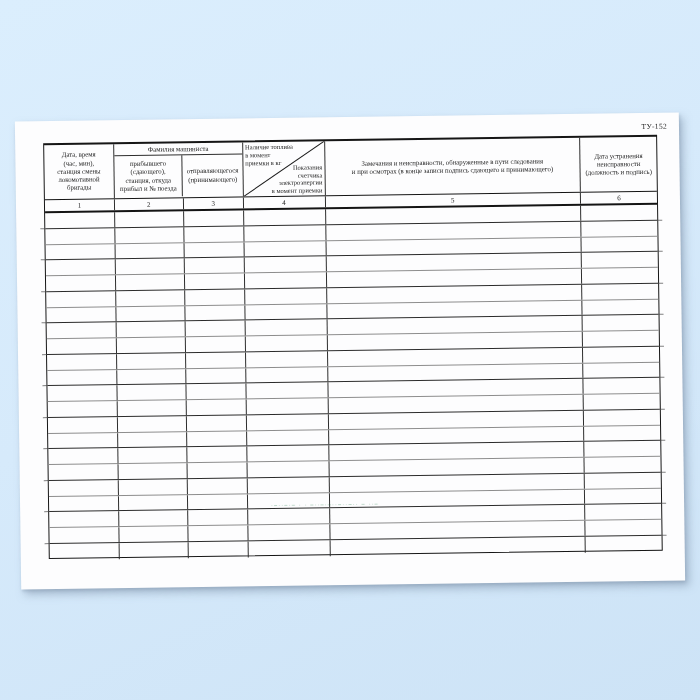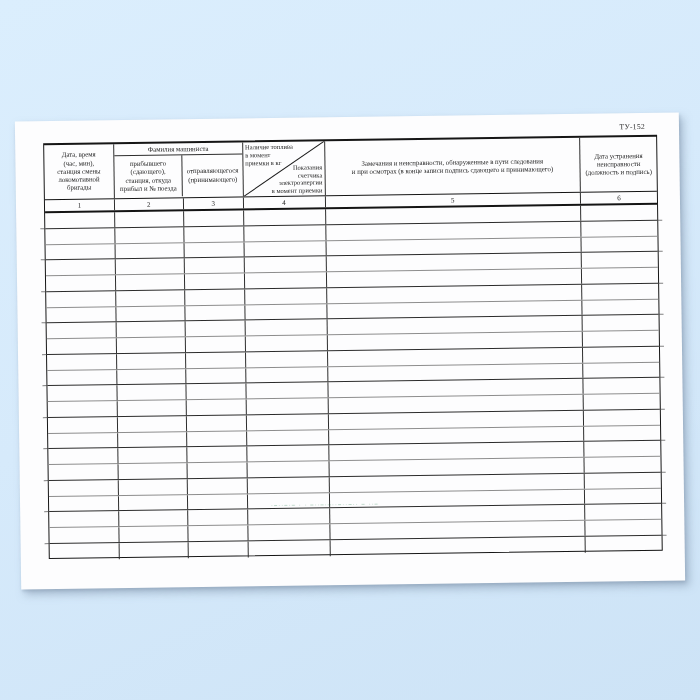--- a/index.html
+++ b/index.html
@@ -8,21 +8,21 @@
     background:linear-gradient(155deg,#dbeefd 0%,#d6eafb 45%,#cde3f6 100%);
     font-family:"Liberation Serif","DejaVu Serif",serif;
   }
   .page{
     position:absolute;left:18px;top:117px;width:664px;height:468px;
     background:#fdfdfe;
     transform:rotate(-0.78deg);
     box-shadow:4px 5px 9px rgba(125,145,170,0.55),1px 2px 3px rgba(125,145,170,0.35);
   }
   .form-code{
-    position:absolute;top:9px;right:34px;
+    position:absolute;top:9px;right:12px;
     font-size:7.5px;color:#1f1f1f;letter-spacing:.3px;
   }
   .ftable{
     position:absolute;left:28px;top:22px;width:614px;height:416px;
     border:1.4px solid #161616;border-top-width:2px;
     box-sizing:border-box;color:#1f1f1f;
   }
   .thead{display:flex;height:55px;border-bottom:1.8px solid #141414;box-sizing:border-box;}
   .hbox{box-sizing:border-box;border-right:1px solid #2e2e2e;position:relative;}
   .hbox:last-child{border-right:none;}

